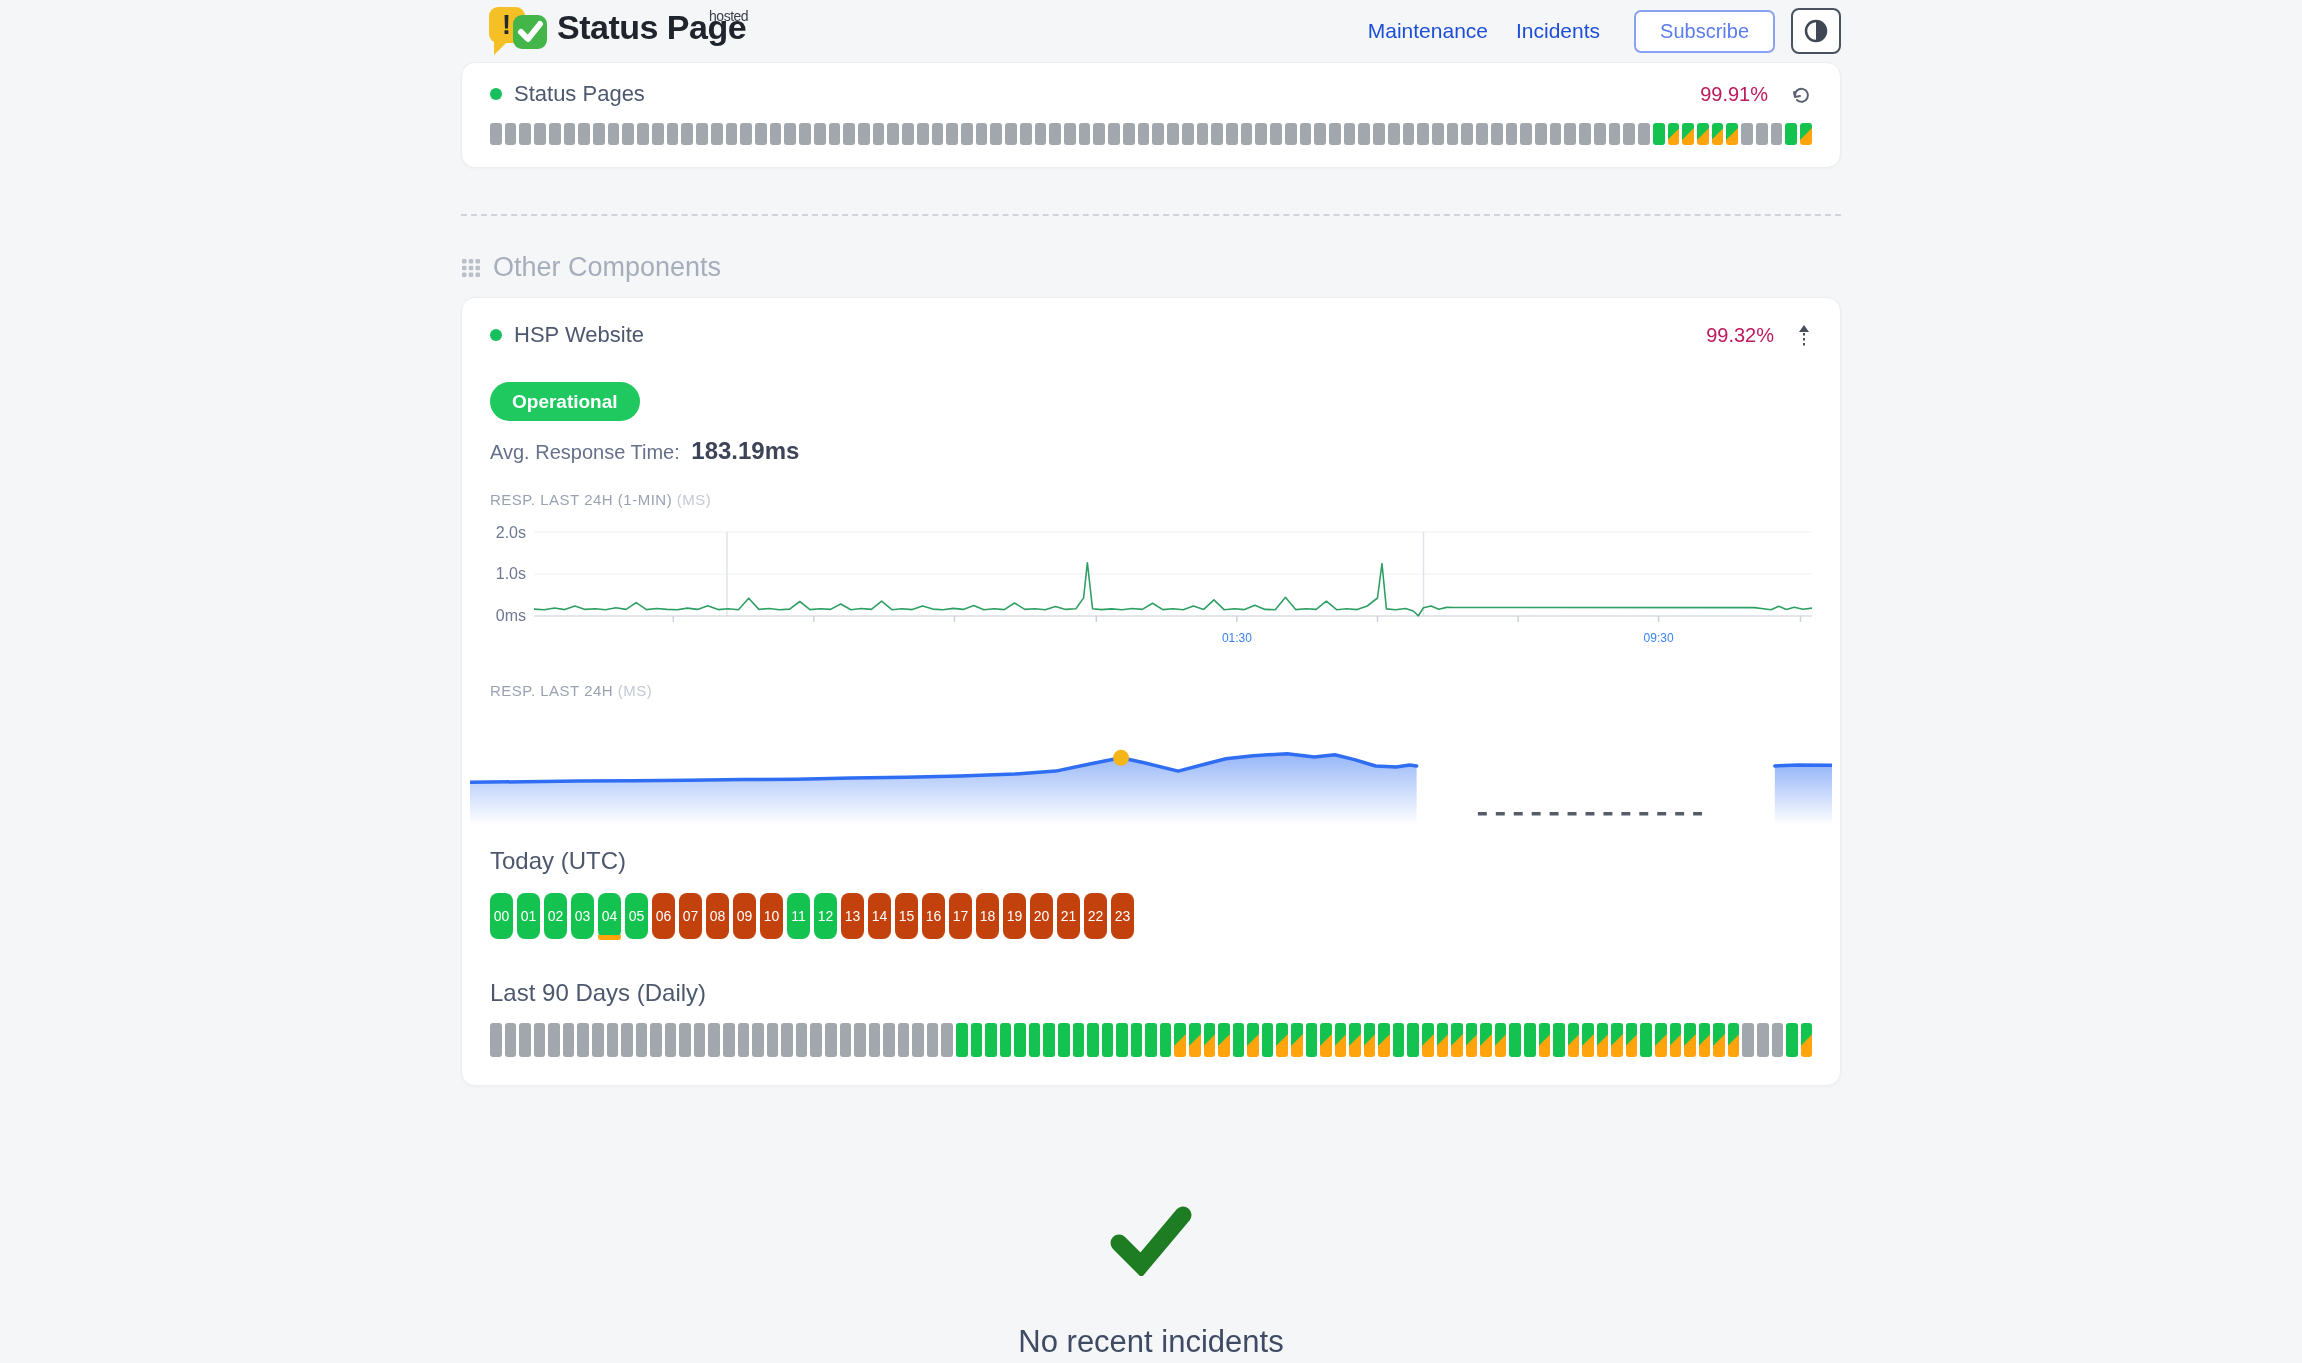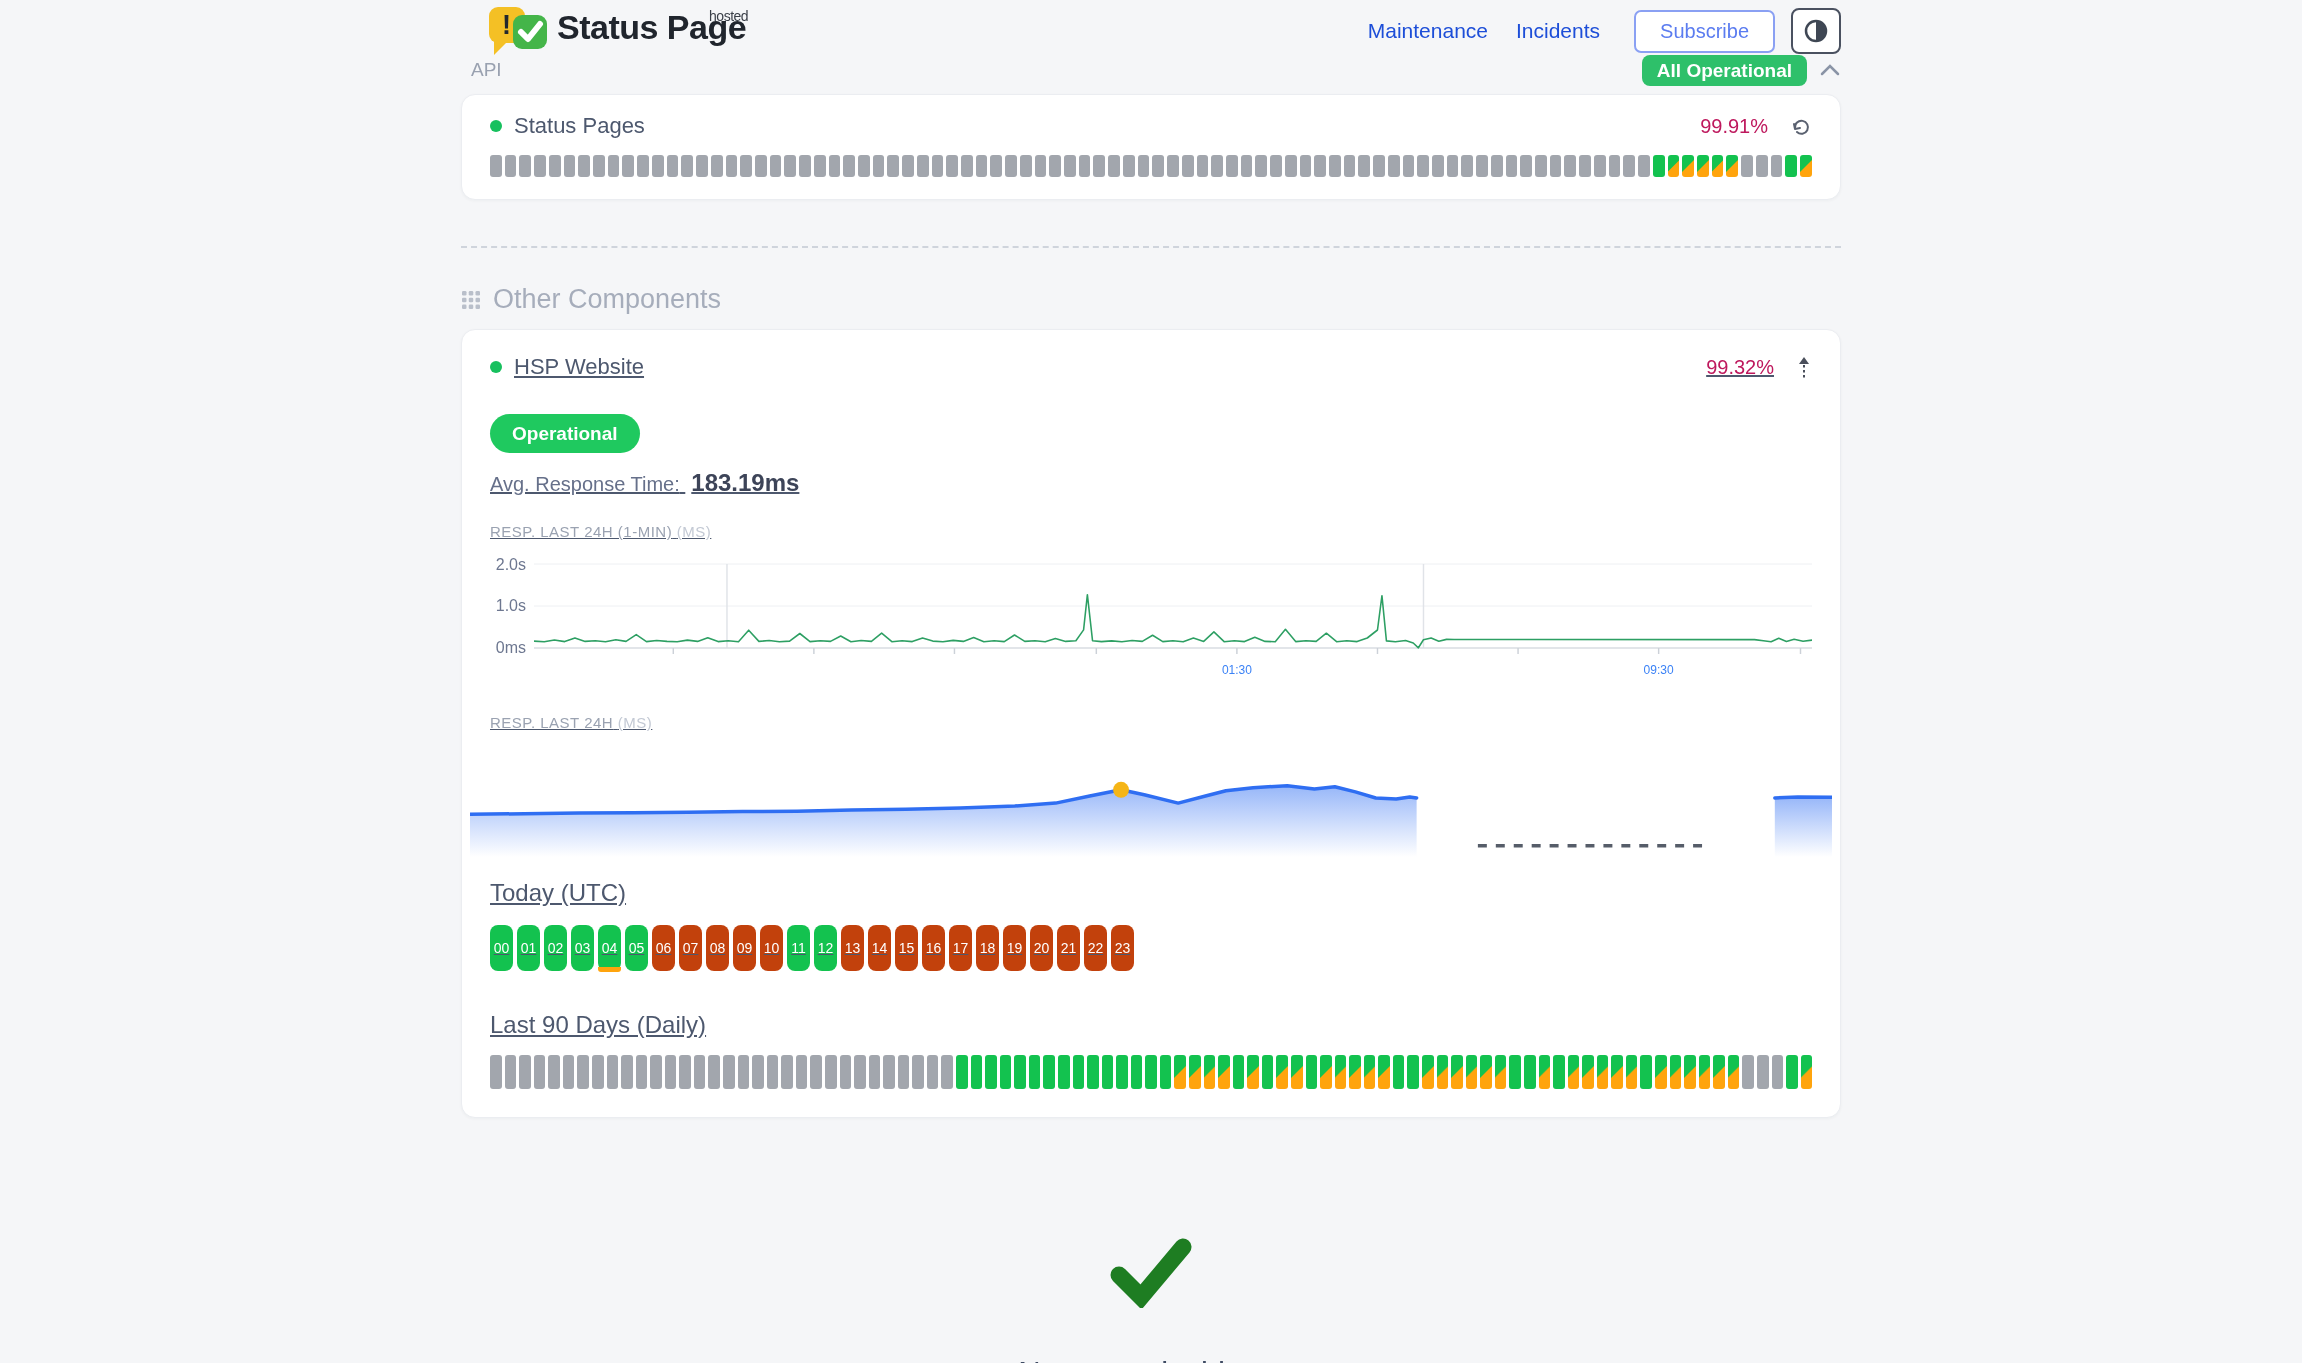--- a/index.html
+++ b/index.html
@@ -58,21 +58,21 @@
   .bars-lg .bar { height:34px; }
   .b-g { background:#a2a6ad; }
   .b-o { background:#13c24f; }
   .b-s { background:linear-gradient(135deg,#13c24f 48%,#ffa40d 52%); }
 
   .separator { border-top:2px dashed #cfd4dc; margin-top:46px; }
 
   .section-head { display:flex; align-items:center; margin-top:36px; }
   .section-title { font-size:27px; color:#a6adbb; margin-left:12px; }
 
-  .card2 { margin-top:14px; padding:24px 28px 28px 28px;text-decoration:underline; }
+  .card2 { margin-top:14px; padding:24px 28px 28px 28px; }
 
   .pill {
     display:inline-block; background:#1fc95f; color:#fff; font-size:19px; font-weight:bold;
     border-radius:999px; padding:10px 22px; margin-top:34px; line-height:1;
   }
   .avg-row { margin-top:16px; font-size:20px; color:#66708a; }
   .avg-val { font-size:24px; font-weight:bold; color:#3d4458; margin-left:6px; }
 
   .chart-label { margin-top:26px; font-size:15px; letter-spacing:.5px; color:#9aa2b1; }
   .chart-label .unit { color:#c3c9d4; }
@@ -138,31 +138,20 @@
       <button class="btn-subscribe">Subscribe</button>
       <button class="btn-toggle">
         <svg width="26" height="26" viewBox="0 0 26 26">
           <circle cx="13" cy="13" r="10" fill="none" stroke="#3f4754" stroke-width="2.5"></circle>
           <path d="M13 3 a10 10 0 0 1 0 20 Z" fill="#3f4754"></path>
         </svg>
       </button>
     </div>
   </div>
 
-  <div class="group-row">
-    <span class="group-title">API</span>
-    <div class="group-right">
-      <span class="badge">All Operational</span>
-      <span class="chev">
-        <svg width="22" height="14" viewBox="0 0 22 14">
-            <path d="M3 11 L11 3 L19 11" stroke="#8a94a6" stroke-width="2.5" fill="none" stroke-linecap="round"></path>
-          </svg>
-      </span>
-    </div>
-  </div>
 
   <div class="card card1">
     <div class="comp-row">
       <span class="dot"></span>
       <span class="comp-name">Status Pages</span>
       <div class="comp-right">
         <span class="uptime">99.91%</span>
         <button class="icon-btn">
           <svg width="22" height="22" viewBox="0 0 22 22">
               <path d="M5 13 a6.5 6.5 0 1 1 2 4" stroke="#5a6170" stroke-width="2" fill="none" stroke-linecap="round"></path>

